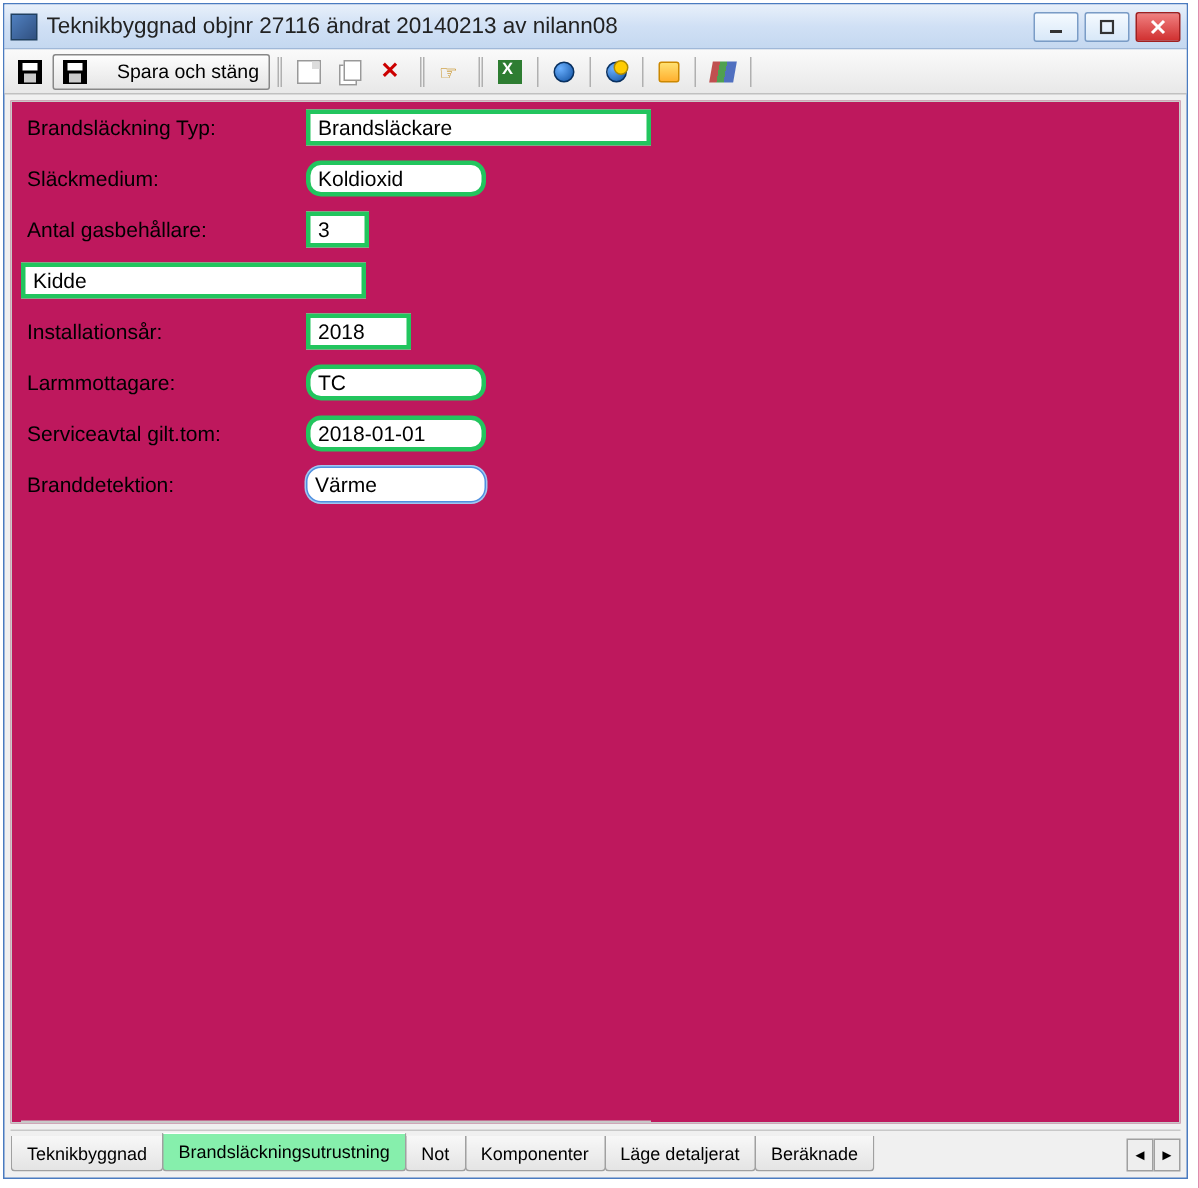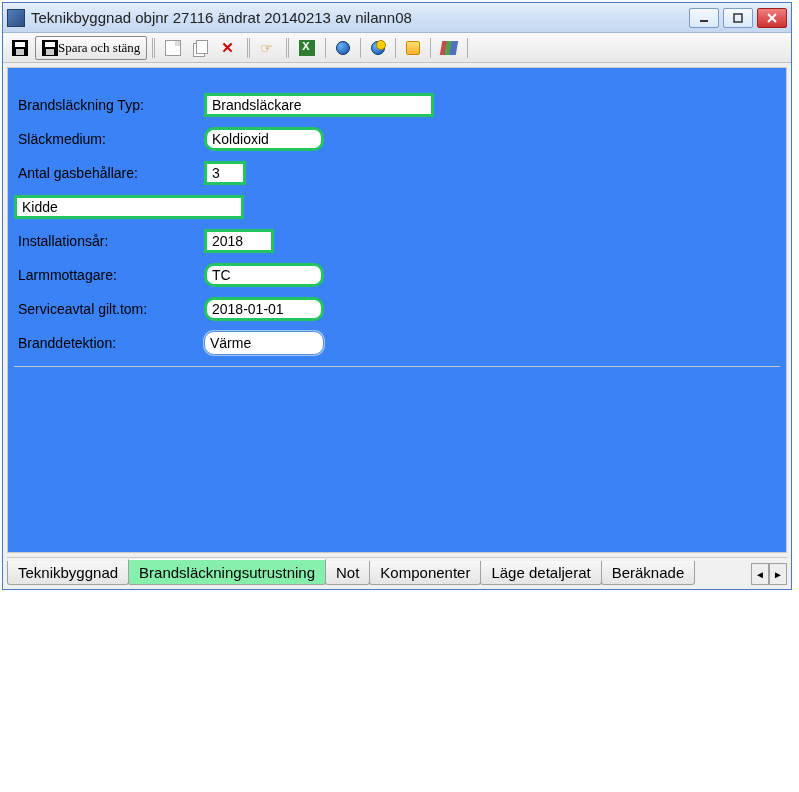--- a/index.html
+++ b/index.html
@@ -8,21 +8,21 @@
     padding: 0;
     font-family: Tahoma, Arial, sans-serif;
     font-size: 13px;
     background: #fff;
     width: 799px;
     height: 792px;
     overflow: hidden;
   }
   .window {
     width: 790px;
-    height: 588px;
+    height: 784px;
     border: 1px solid #4a7bc0;
     background: #f0f0f0;
     display: flex;
     flex-direction: column;
     margin: 2px;
   }
   .titlebar {
     height: 30px;
     background: linear-gradient(to bottom, #e8f0fa, #d0e0f5, #c5d8f0);
     border-bottom: 1px solid #a0b8d8;
@@ -91,23 +91,22 @@
     width:3px;
     height:20px;
     border-left:1px solid #b0b0b0;
     border-right:1px solid #b0b0b0;
     margin:0 3px;
   }
   .save-btn-with-text {
     border:1px solid #888;
     background:linear-gradient(to bottom,#fdfdfd,#e5e5e5);
     padding:0 6px;
-    gap:0;
+    gap:20px;
     font-size:13px;
-    font-family:Liberation Serif, serif;
   }
   .ico { width:16px; height:16px; display:inline-block; }
   .ico-floppy {
     background:#000; position:relative;
   }
   .ico-floppy::after {
     content:""; position:absolute; top:2px; left:3px; width:10px; height:5px; background:#fff;
   }
   .ico-floppy::before {
     content:""; position:absolute; bottom:1px; left:4px; width:8px; height:6px; background:#ccc;
@@ -122,27 +121,26 @@
   .ico-xls { width:16px;height:16px;background:#2e7d32;position:relative;}
   .ico-xls::after{content:"X";position:absolute;left:3px;top:0;color:#fff;font-size:11px;font-weight:bold;}
   .ico-globe{width:14px;height:14px;border-radius:50%;background:radial-gradient(circle at 30% 30%,#6ab0ff,#1050a0);border:1px solid #083060;}
   .ico-globe2{width:14px;height:14px;border-radius:50%;background:radial-gradient(circle at 30% 30%,#6ab0ff,#1050a0);border:1px solid #083060;position:relative;}
   .ico-globe2::after{content:"";position:absolute;right:-2px;top:-2px;width:8px;height:8px;border-radius:50%;background:#ffcc00;border:1px solid #aa8800;}
   .ico-sun{width:14px;height:14px;border-radius:2px;background:linear-gradient(to bottom,#ffe070,#ffb030);border:1px solid #cc8800;}
   .ico-books{width:16px;height:14px;background:linear-gradient(90deg,#c05050 0 30%,#50a050 30% 60%,#5070c0 60% 100%);transform:skewX(-10deg);}
 
   .content {
     flex:1;
-    background:#3b82f6;
+    background:#be185d;
     margin:4px;
     border:1px solid #c8c8c8;
-    padding:20px 6px;
+    padding:0 6px;
     position:relative;
     display:flex;
-    flex-direction:column;
   }
   .form-area {
     border-bottom:1px solid #c8c8c8;
     padding-bottom:6px;
   }
   .row {
     display:flex;
     align-items:center;
     height:34px;
   }
@@ -177,21 +175,21 @@
     border-top:1px solid #c8c8c8;
     margin:0 4px 4px 4px;
     position:relative;
   }
   .tab {
     height:24px;
     padding:0 10px;
     border:1px solid #a0a0a0;
     border-top:none;
     background:linear-gradient(to bottom,#f8f8f8,#e4e4e4);
-    font-size:15px;
+    font-size:12px;
     display:flex;
     align-items:center;
     cursor:pointer;
     border-bottom-left-radius:3px;
     border-bottom-right-radius:3px;
     margin-right:-1px;
   }
   .tab.active {
     background:#86efac;
     border-top:1px solid #fff;

